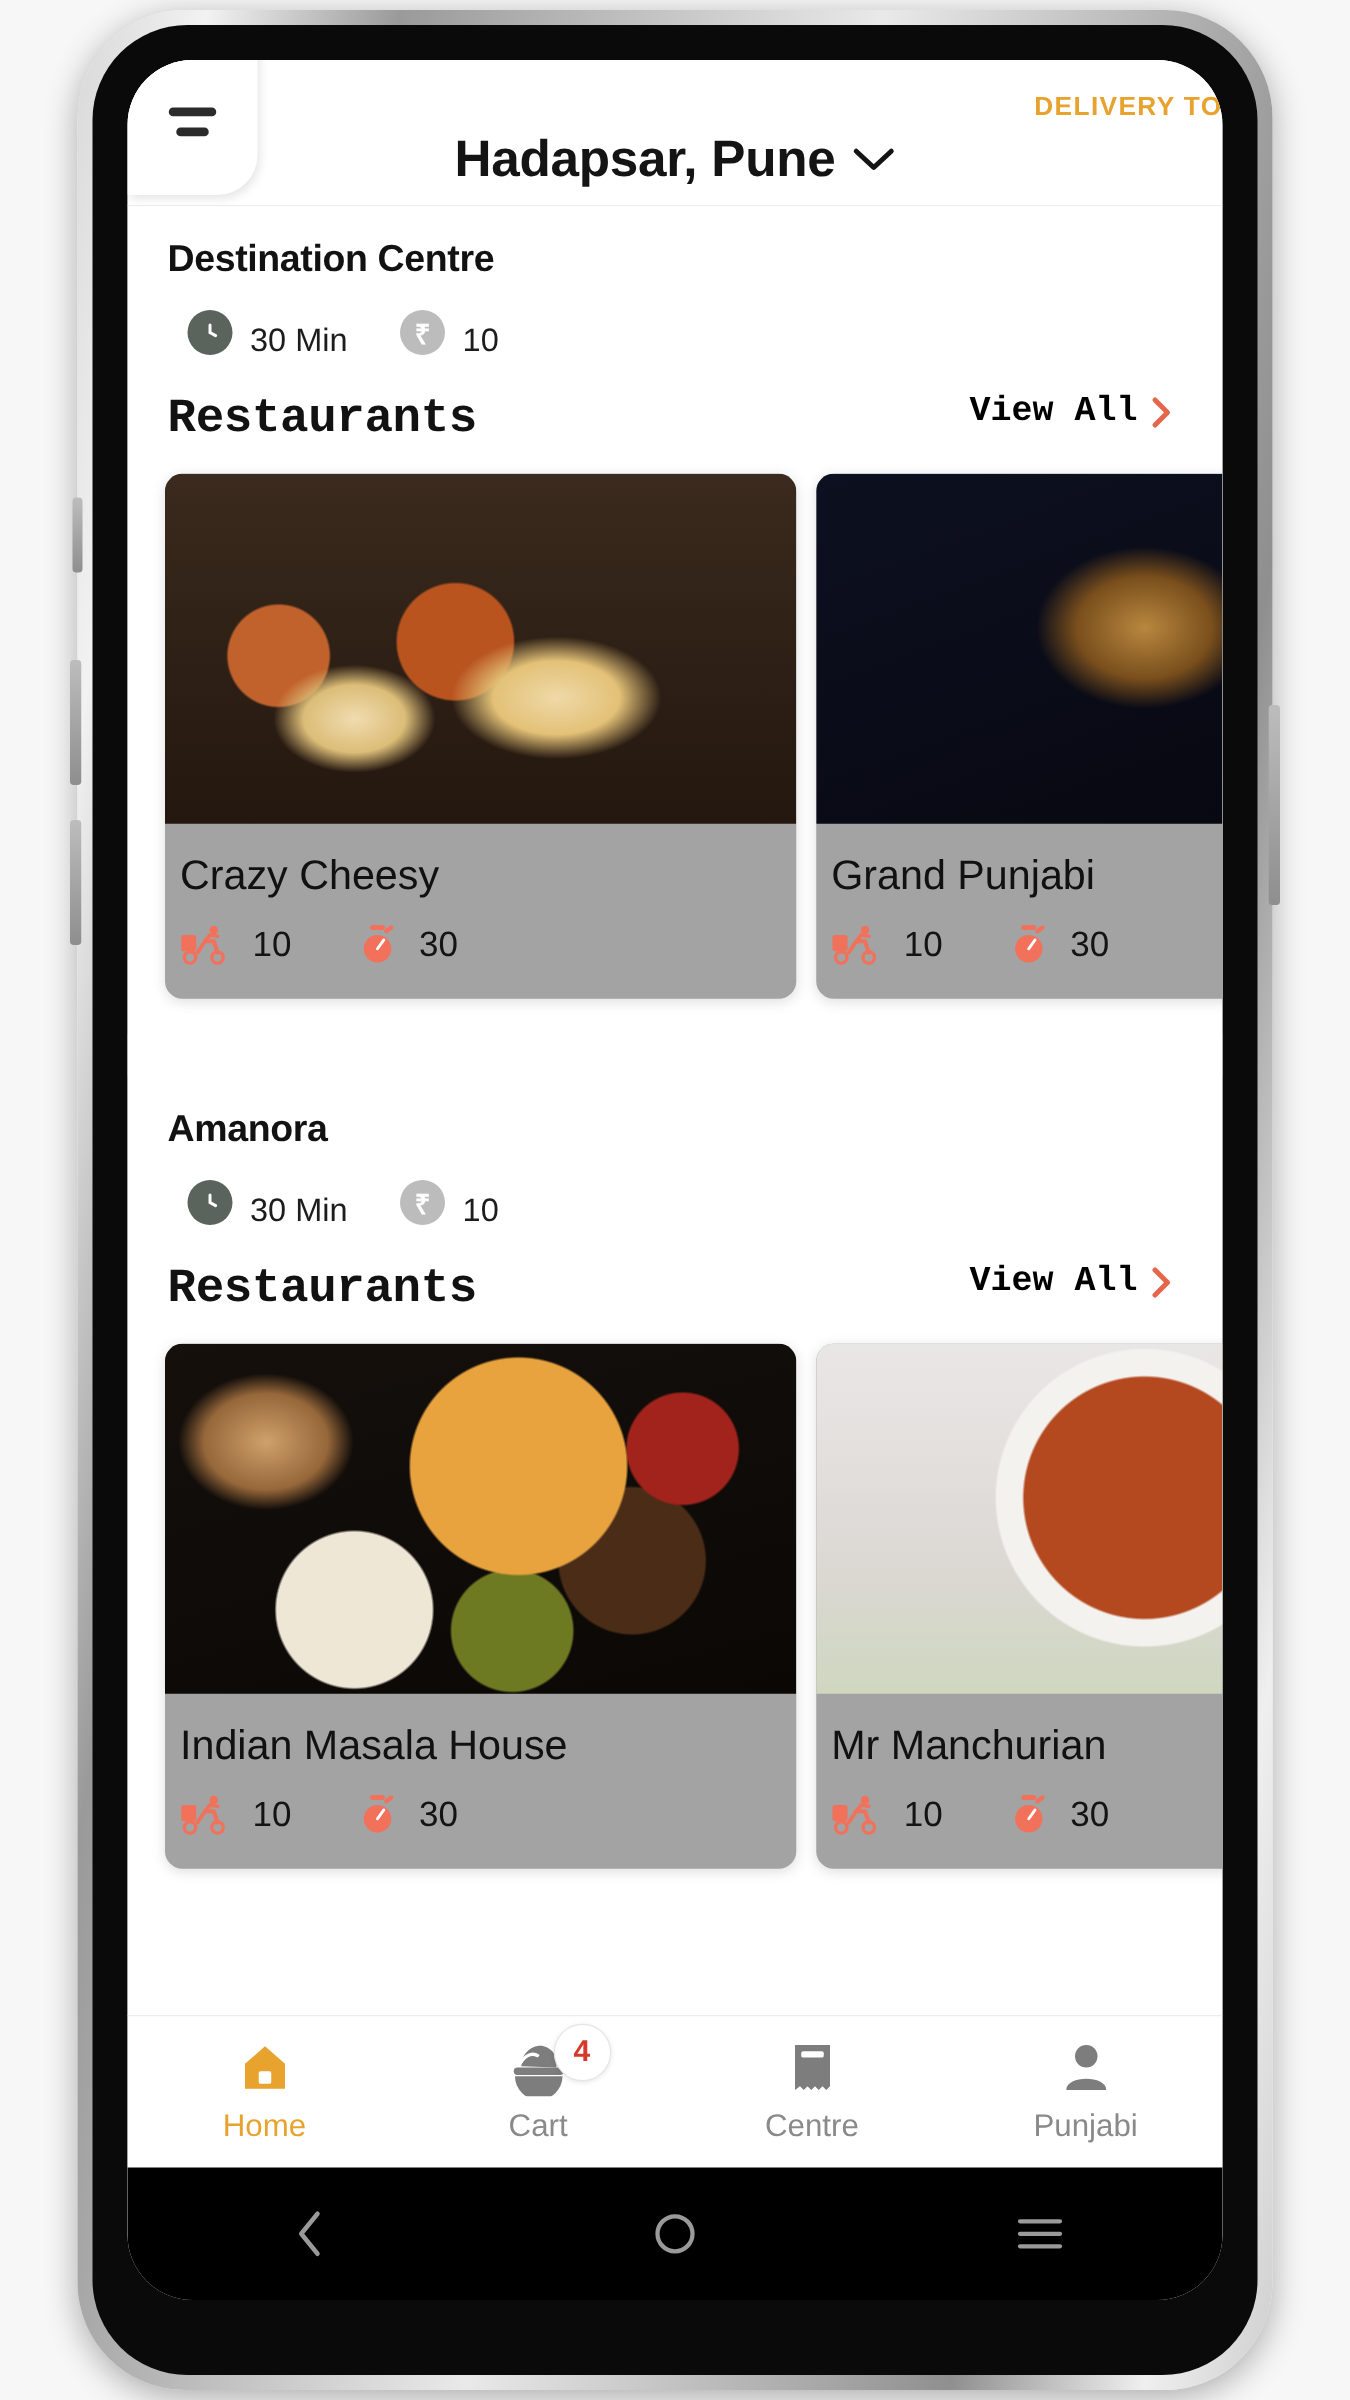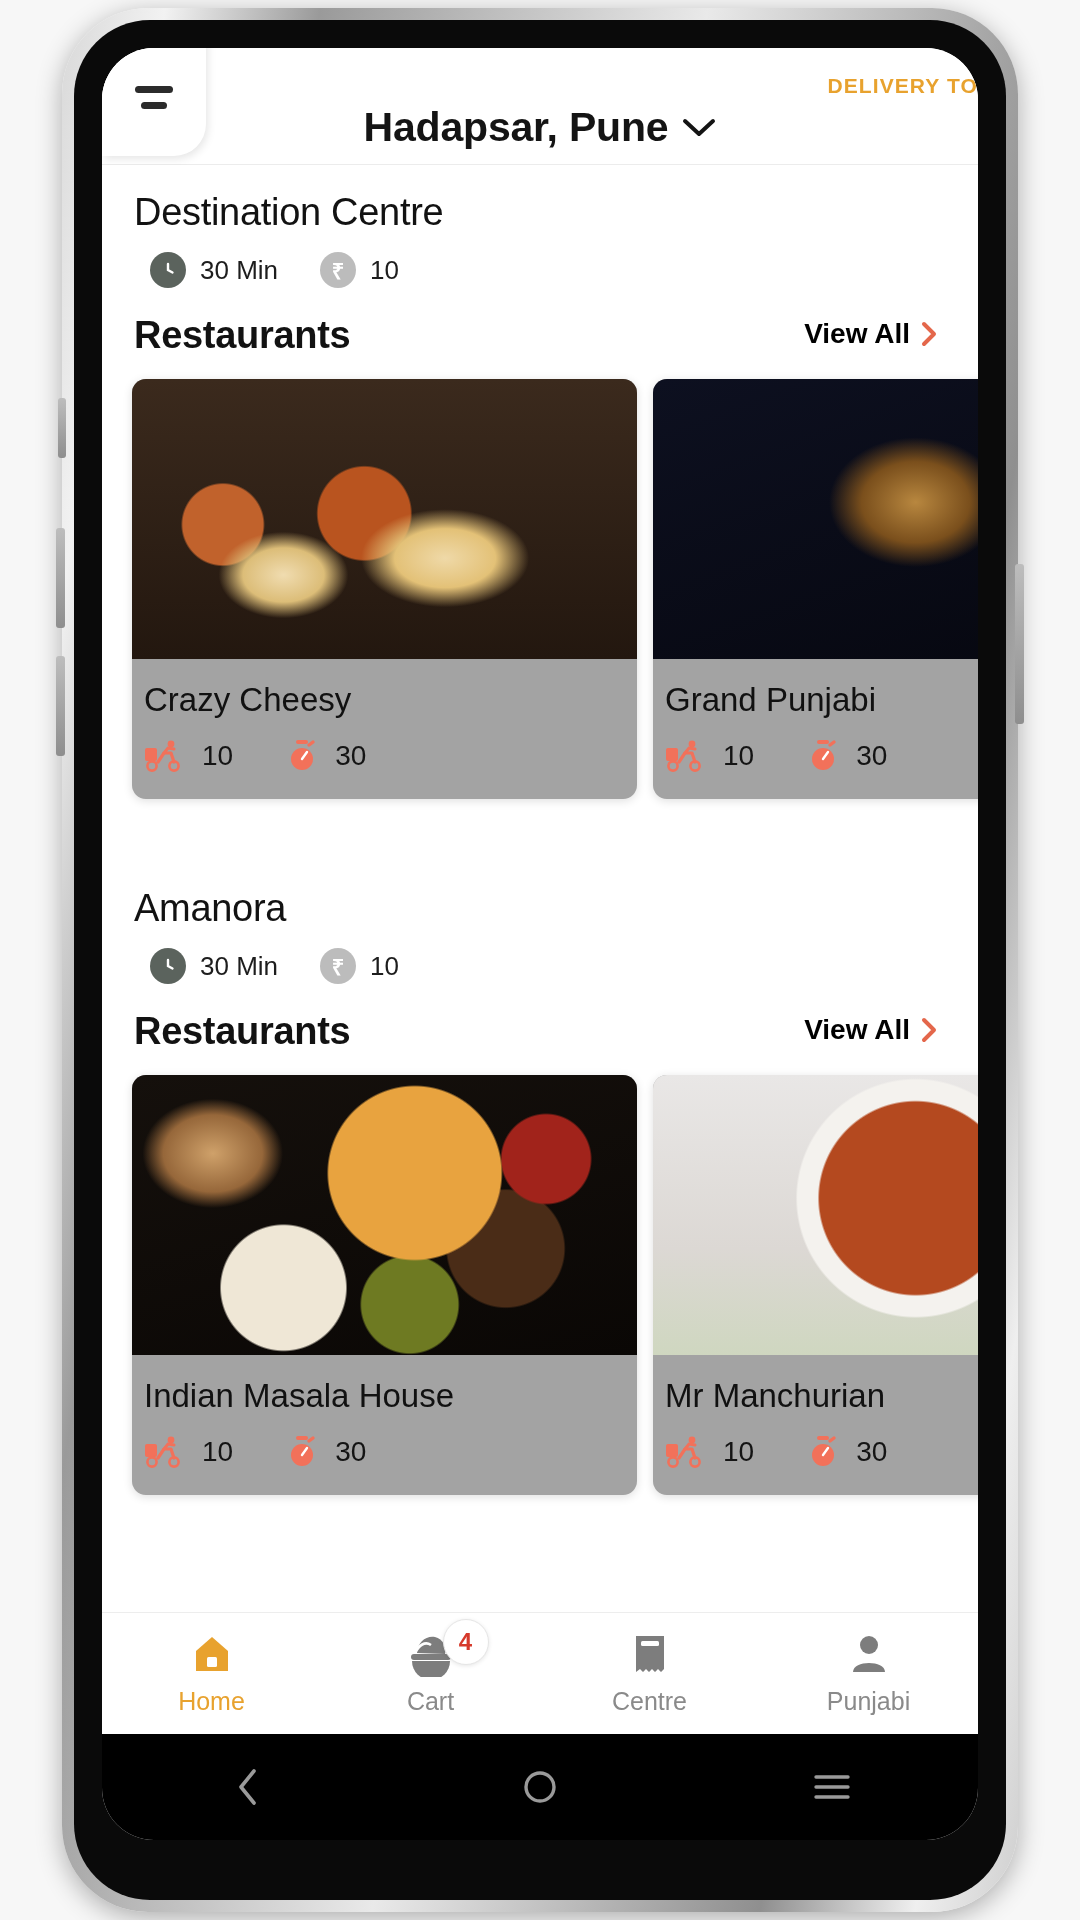--- a/index.html
+++ b/index.html
@@ -85,39 +85,40 @@
   
   #content {
     position: relative;
     height: calc(1792px - 117px - 122px - 106px);
     background: #ffffff;
     overflow: hidden;
   }
 
   .section { padding: 0 0 0 0; }
   .section-title {
-    font-size: 38px; font-weight: 400; color: #121212;
+    font-size: 30px; font-weight: 700; color: #121212;
     padding: 26px 0 0 32px; letter-spacing: -0.3px;
   }
   .meta-row {
     display: flex; align-items: center; gap: 42px;
     padding: 18px 0 0 48px;
   }
   .meta-item { display: flex; align-items: center; gap: 14px; }
-  .meta-text { font-size: 26px; color: #1d1d1d; }
+  .meta-text { font-size: 26px; color: #1d1d1d; margin-top: 14px; }
   .badge-circle {
     width: 36px; height: 36px; border-radius: 50%;
     display: flex; align-items: center; justify-content: center;
   }
   .badge-circle.clock { background: #5b635d; }
   .badge-circle.rupee { background: #bcbcbc; color:#fff; font-size:22px; font-weight:600; }
 
   .restaurants-bar {
-    display: flex; align-items: center; justify-content: space-between;
+    display: flex; align-items: flex-start; justify-content: space-between;
     padding: 26px 40px 0 32px;
+    font-family: Liberation Mono, monospace;
   }
   .restaurants-title { font-size: 38px; font-weight: 600; color:#121212; letter-spacing:-0.3px; }
   .view-all {
     display:flex; align-items:center; gap:10px;
     color: #000000; font-size: 28px; font-weight: 600;
     padding-bottom: 4px;
   }
 
   .cards-strip {
     display: flex; gap: 16px;

